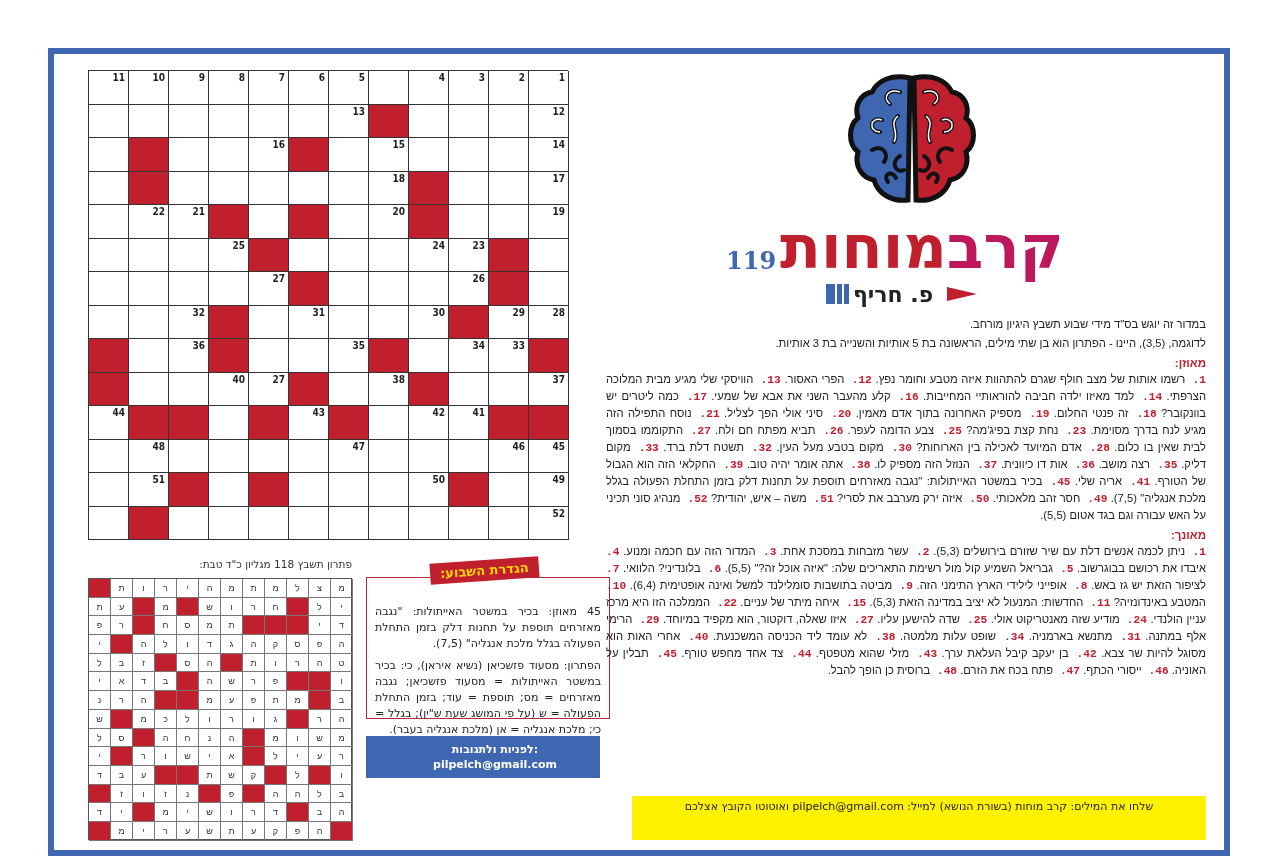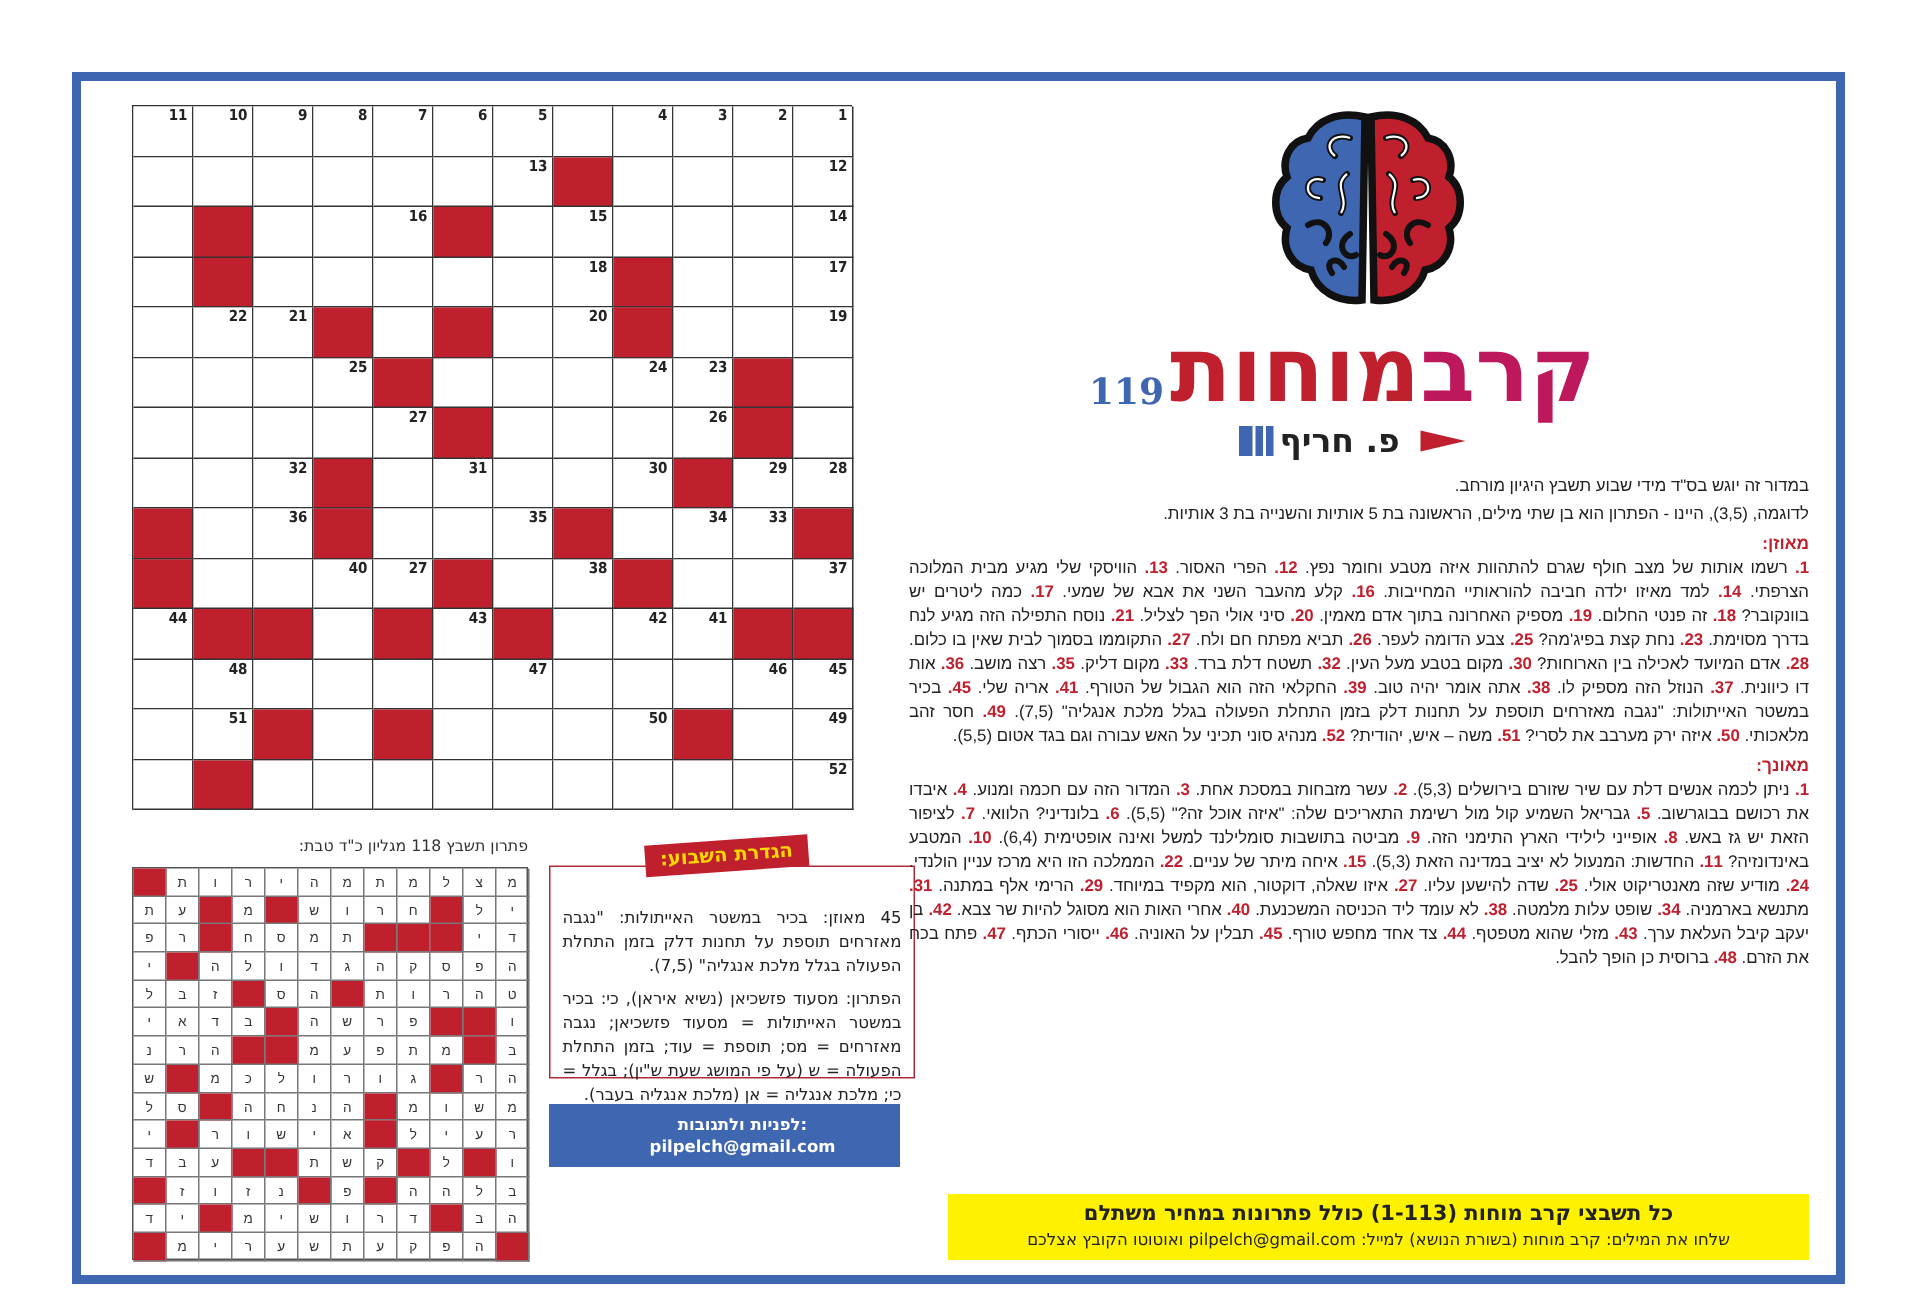--- a/index.html
+++ b/index.html
@@ -29,21 +29,21 @@
   .author{position:absolute;left:826px;top:280px;height:28px;display:flex;align-items:center;direction:ltr;}
   .author .bars{display:flex;gap:2px;margin-right:4px;}
   .author .bars span{display:block;width:5px;height:20px;background:#3e66b1;}
   .author .bars span:first-child{width:9px;}
   .author .name{font-size:22px;font-weight:bold;color:#222;direction:rtl;margin-right:14px;}
   .author .pen{width:0;height:0;border-top:7px solid transparent;border-bottom:7px solid transparent;border-left:30px solid #c01f2e;}
   
   .text{position:absolute;left:606px;top:316px;width:600px;direction:rtl;font-size:11.2px;line-height:16px;color:#222;text-align:justify;font-family:"Liberation Sans",sans-serif;}
   .text p{margin:0 0 3px 0;}
   .text h4{margin:4px 0 0 0;color:#c01f2e;font-size:11.5px;font-weight:bold;}
-  .text .num{color:#c01f2e;font-weight:bold;}
+  .text .num{color:#c01f2e;font-weight:bold;font-family:Liberation Mono, monospace;}
   .banner{position:absolute;left:632px;top:796px;width:574px;height:44px;background:#fff200;direction:rtl;text-align:center;box-sizing:border-box;padding-top:3px;}
   .banner .big{font-size:14px;font-weight:bold;color:#222;line-height:20px;}
   .banner .small{font-size:11px;color:#222;line-height:16px;}
 </style>
 </head>
 <body>
 
 <div class="frame"></div>
 
 <div class="cw" id="cw">
@@ -534,15 +534,14 @@
 <div class="text">
   <p>במדור זה יוגש בס"ד מידי שבוע תשבץ היגיון מורחב.</p>
   <p>לדוגמה, (3,5), היינו - הפתרון הוא בן שתי מילים, הראשונה בת 5 אותיות והשנייה בת 3 אותיות.</p>
   <h4>מאוזן:</h4>
   <p id="across-clues"><span class="num">1. </span><span>רשמו אותות של מצב חולף שגרם להתהוות איזה מטבע וחומר נפץ. </span><span class="num">12. </span><span>הפרי האסור. </span><span class="num">13. </span><span>הוויסקי שלי מגיע מבית המלוכה הצרפתי. </span><span class="num">14. </span><span>למד מאיזו ילדה חביבה להוראותיי המחייבות. </span><span class="num">16. </span><span>קלע מהעבר השני את אבא של שמעי. </span><span class="num">17. </span><span>כמה ליטרים יש בוונקובר? </span><span class="num">18. </span><span>זה פנטי החלום. </span><span class="num">19. </span><span>מספיק האחרונה בתוך אדם מאמין. </span><span class="num">20. </span><span>סיני אולי הפך לצליל. </span><span class="num">21. </span><span>נוסח התפילה הזה מגיע לנח בדרך מסוימת. </span><span class="num">23. </span><span>נחת קצת בפיג'מה? </span><span class="num">25. </span><span>צבע הדומה לעפר. </span><span class="num">26. </span><span>תביא מפתח חם ולח. </span><span class="num">27. </span><span>התקוממו בסמוך לבית שאין בו כלום. </span><span class="num">28. </span><span>אדם המיועד לאכילה בין הארוחות? </span><span class="num">30. </span><span>מקום בטבע מעל העין. </span><span class="num">32. </span><span>תשטח דלת ברד. </span><span class="num">33. </span><span>מקום דליק. </span><span class="num">35. </span><span>רצה מושב. </span><span class="num">36. </span><span>אות דו כיוונית. </span><span class="num">37. </span><span>הנוזל הזה מספיק לו. </span><span class="num">38. </span><span>אתה אומר יהיה טוב. </span><span class="num">39. </span><span>החקלאי הזה הוא הגבול של הטורף. </span><span class="num">41. </span><span>אריה שלי. </span><span class="num">45. </span><span>בכיר במשטר האייתולות: "נגבה מאזרחים תוספת על תחנות דלק בזמן התחלת הפעולה בגלל מלכת אנגליה" (7,5). </span><span class="num">49. </span><span>חסר זהב מלאכותי. </span><span class="num">50. </span><span>איזה ירק מערבב את לסרי? </span><span class="num">51. </span><span>משה – איש, יהודית? </span><span class="num">52. </span><span>מנהיג סוני תכיני על האש עבורה וגם בגד אטום (5,5). </span></p>
   <h4>מאונך:</h4>
   <p id="down-clues"><span class="num">1. </span><span>ניתן לכמה אנשים דלת עם שיר שזורם בירושלים (5,3). </span><span class="num">2. </span><span>עשר מזבחות במסכת אחת. </span><span class="num">3. </span><span>המדור הזה עם חכמה ומנוע. </span><span class="num">4. </span><span>איבדו את רכושם בבוגרשוב. </span><span class="num">5. </span><span>גבריאל השמיע קול מול רשימת התאריכים שלה: "איזה אוכל זה?" (5,5). </span><span class="num">6. </span><span>בלונדיני? הלוואי. </span><span class="num">7. </span><span>לציפור הזאת יש גז באש. </span><span class="num">8. </span><span>אופייני לילידי הארץ התימני הזה. </span><span class="num">9. </span><span>מביטה בתושבות סומלילנד למשל ואינה אופטימית (6,4). </span><span class="num">10. </span><span>המטבע באינדונזיה? </span><span class="num">11. </span><span>החדשות: המנעול לא יציב במדינה הזאת (5,3). </span><span class="num">15. </span><span>איחה מיתר של עניים. </span><span class="num">22. </span><span>הממלכה הזו היא מרכז עניין הולנדי. </span><span class="num">24. </span><span>מודיע שזה מאנטריקוט אולי. </span><span class="num">25. </span><span>שדה להישען עליו. </span><span class="num">27. </span><span>איזו שאלה, דוקטור, הוא מקפיד במיוחד. </span><span class="num">29. </span><span>הרימי אלף במתנה. </span><span class="num">31. </span><span>מתנשא בארמניה. </span><span class="num">34. </span><span>שופט עלות מלמטה. </span><span class="num">38. </span><span>לא עומד ליד הכניסה המשכנעת. </span><span class="num">40. </span><span>אחרי האות הוא מסוגל להיות שר צבא. </span><span class="num">42. </span><span>בן יעקב קיבל העלאת ערך. </span><span class="num">43. </span><span>מזלי שהוא מטפטף. </span><span class="num">44. </span><span>צד אחד מחפש טורף. </span><span class="num">45. </span><span>תבלין על האוניה. </span><span class="num">46. </span><span>ייסורי הכתף. </span><span class="num">47. </span><span>פתח בכח את הזרם. </span><span class="num">48. </span><span>ברוסית כן הופך להבל. </span></p>
 </div>
 
 <div class="banner">
-  <div class="big">כל תשבצי קרב מוחות (1-113) כולל פתרונות במחיר משתלם</div>
   <div class="small">שלחו את המילים: קרב מוחות (בשורת הנושא) למייל: pilpelch@gmail.com ואוטוטו הקובץ אצלכם</div>
 </div>
 
 </body></html>

